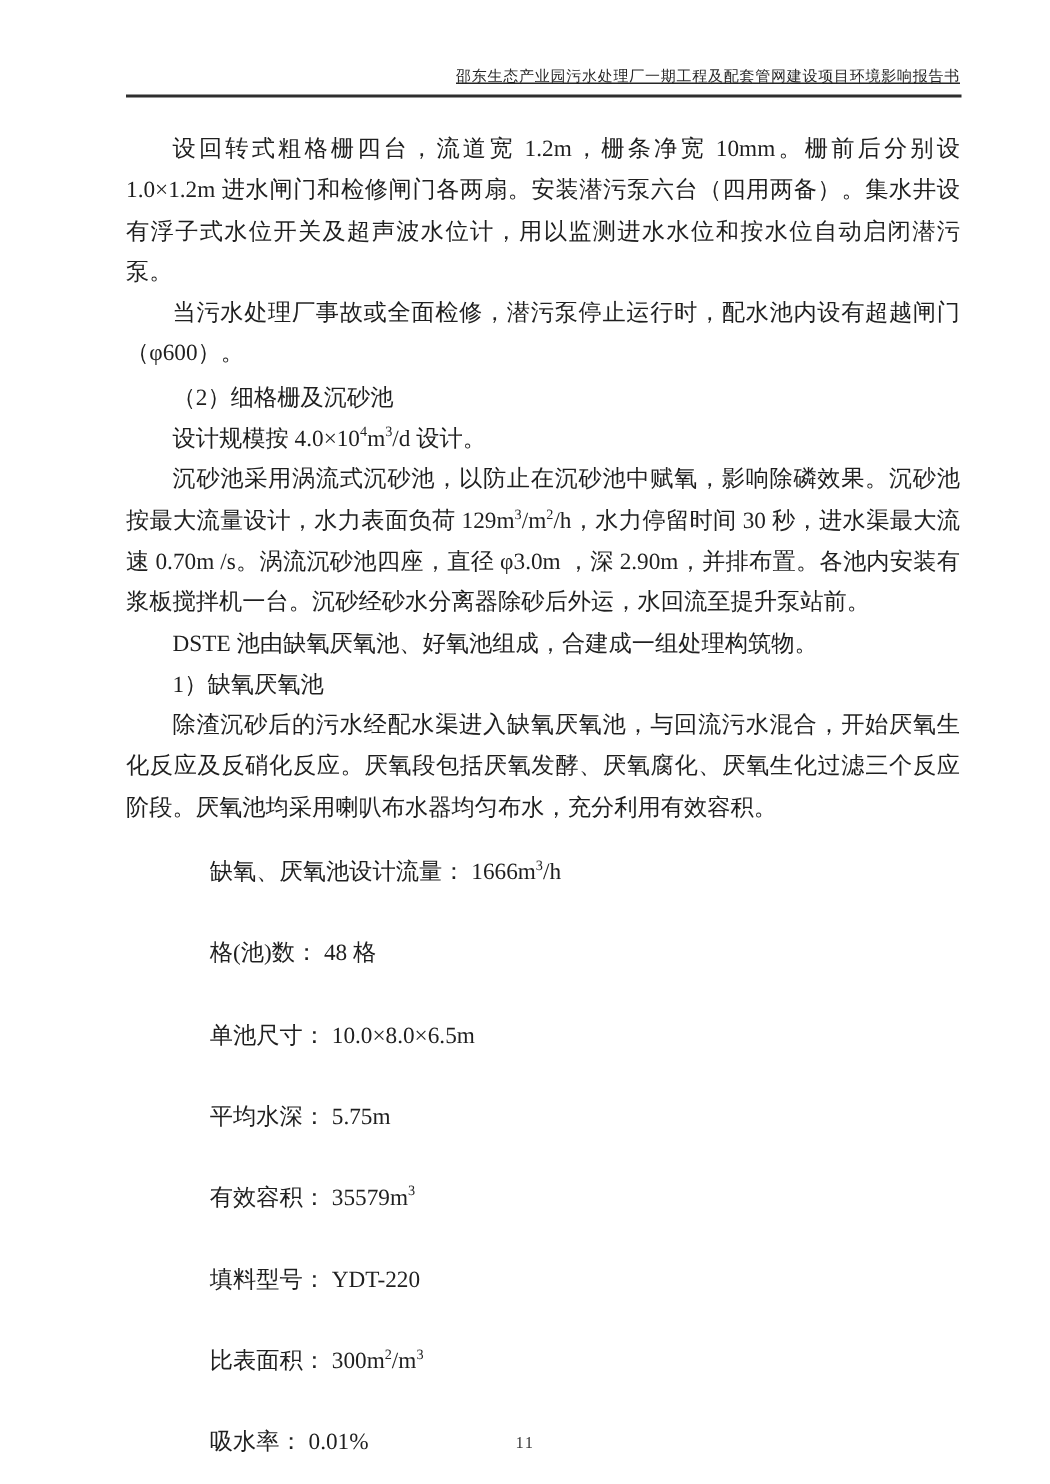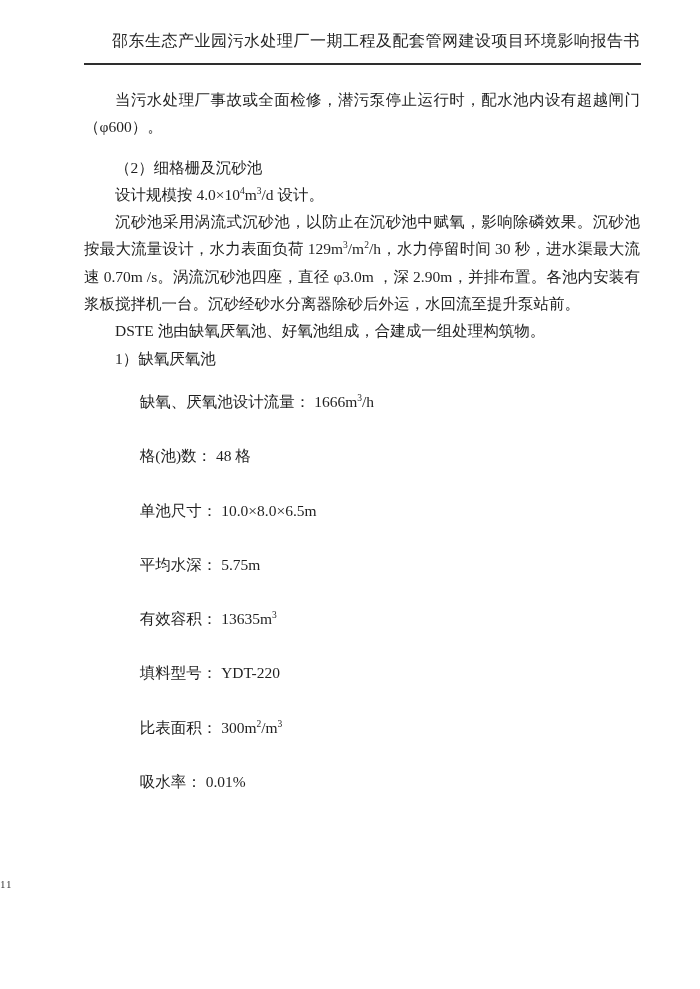--- a/index.html
+++ b/index.html
@@ -6,78 +6,81 @@
   .page{
     position:relative;
     width:700px;height:989px;
     background:#ffffff;
     overflow:hidden;
     font-family:"Liberation Serif","DejaVu Serif",serif;
     color:#1f1f1f;
   }
   .header-title{
     position:absolute;
-    top:31px;left:84px;right:60px;
+    top:44px;left:84px;right:60px;
     text-align:right;
-    font-size:16px;
+    font-size:10px;
     letter-spacing:0.5px;
     color:#262626;
     white-space:nowrap;
+    text-decoration:underline;
   }
   .header-rule{
     position:absolute;
     top:63px;left:84px;right:59px;
     height:0;
     border-top:2px solid #2e2e2e;
   }
   .doc-body{
     position:absolute;
     top:86px;left:84px;right:60px;
     font-size:15.5px;
     line-height:27.3px;
     text-align:justify;
     text-justify:inter-ideograph;
   }
   .block{margin:0;}
   .block.para,.block.heading,.block.subheading{text-indent:2em;}
-  .block.heading{margin-top:13px;}
+  .block.heading{margin-top:2px;}
   .block.spec{text-indent:3.6em;text-align:left;margin-top:27px;}
   .block.spec.first{margin-top:16px;}
   sup{
     font-size:9.5px;
     line-height:0;
     vertical-align:super;
   }
   .page-number{
     position:absolute;
-    top:878px;left:0;right:0;
-    text-align:left;
+    top:956px;left:0;right:0;
+    text-align:center;
     font-size:11px;
     color:#3a3a3a;
     letter-spacing:1px;
   }
 </style>
 </head>
 <body>
 
 <div class="page">
   <div class="header-title">邵东生态产业园污水处理厂一期工程及配套管网建设项目环境影响报告书</div>
   <div class="header-rule"></div>
 
   <div class="doc-body">
+      <div class="block para"><span>设回转式粗格栅四台，流道宽 1.2m，栅条净宽 10mm。栅前后分别设 1.0×1.2m 进水闸门和检修闸门各两扇。安装潜污泵六台（四用两备）。集水井设有浮子式水位开关及超声波水位计，用以监测进水水位和按水位自动启闭潜污泵。</span></div>
       <div class="block para"><span>当污水处理厂事故或全面检修，潜污泵停止运行时，配水池内设有超越闸门（φ600）。</span></div>
       <div class="block heading"><span>（2）细格栅及沉砂池</span></div>
       <div class="block para"><span>设计规模按 4.0×10</span><sup>4</sup><span>m</span><sup>3</sup><span>/d 设计。</span></div>
       <div class="block para"><span>沉砂池采用涡流式沉砂池，以防止在沉砂池中赋氧，影响除磷效果。沉砂池按最大流量设计，水力表面负荷 129m</span><sup>3</sup><span>/m</span><sup>2</sup><span>/h，水力停留时间 30 秒，进水渠最大流速 0.70m /s。涡流沉砂池四座，直径 φ3.0m ，深 2.90m，并排布置。各池内安装有浆板搅拌机一台。沉砂经砂水分离器除砂后外运，水回流至提升泵站前。</span></div>
       <div class="block para"><span>DSTE 池由缺氧厌氧池、好氧池组成，合建成一组处理构筑物。</span></div>
       <div class="block subheading"><span>1）缺氧厌氧池</span></div>
+      <div class="block para"><span>除渣沉砂后的污水经配水渠进入缺氧厌氧池，与回流污水混合，开始厌氧生化反应及反硝化反应。厌氧段包括厌氧发酵、厌氧腐化、厌氧生化过滤三个反应阶段。厌氧池均采用喇叭布水器均匀布水，充分利用有效容积。</span></div>
       <div class="block spec first"><span>缺氧、厌氧池设计流量： 1666m</span><sup>3</sup><span>/h</span></div>
       <div class="block spec"><span>格(池)数： 48 格</span></div>
       <div class="block spec"><span>单池尺寸： 10.0×8.0×6.5m</span></div>
       <div class="block spec"><span>平均水深： 5.75m</span></div>
-      <div class="block spec"><span>有效容积： 13635m</span><sup>3</sup></div>
+      <div class="block spec"><span>有效容积： 35579m</span><sup>3</sup></div>
       <div class="block spec"><span>填料型号： YDT-220</span></div>
       <div class="block spec"><span>比表面积： 300m</span><sup>2</sup><span>/m</span><sup>3</sup></div>
       <div class="block spec"><span>吸水率： 0.01%</span></div>
     </div>
 
   <div class="page-number">11</div>
 </div>
 
 </body></html>

